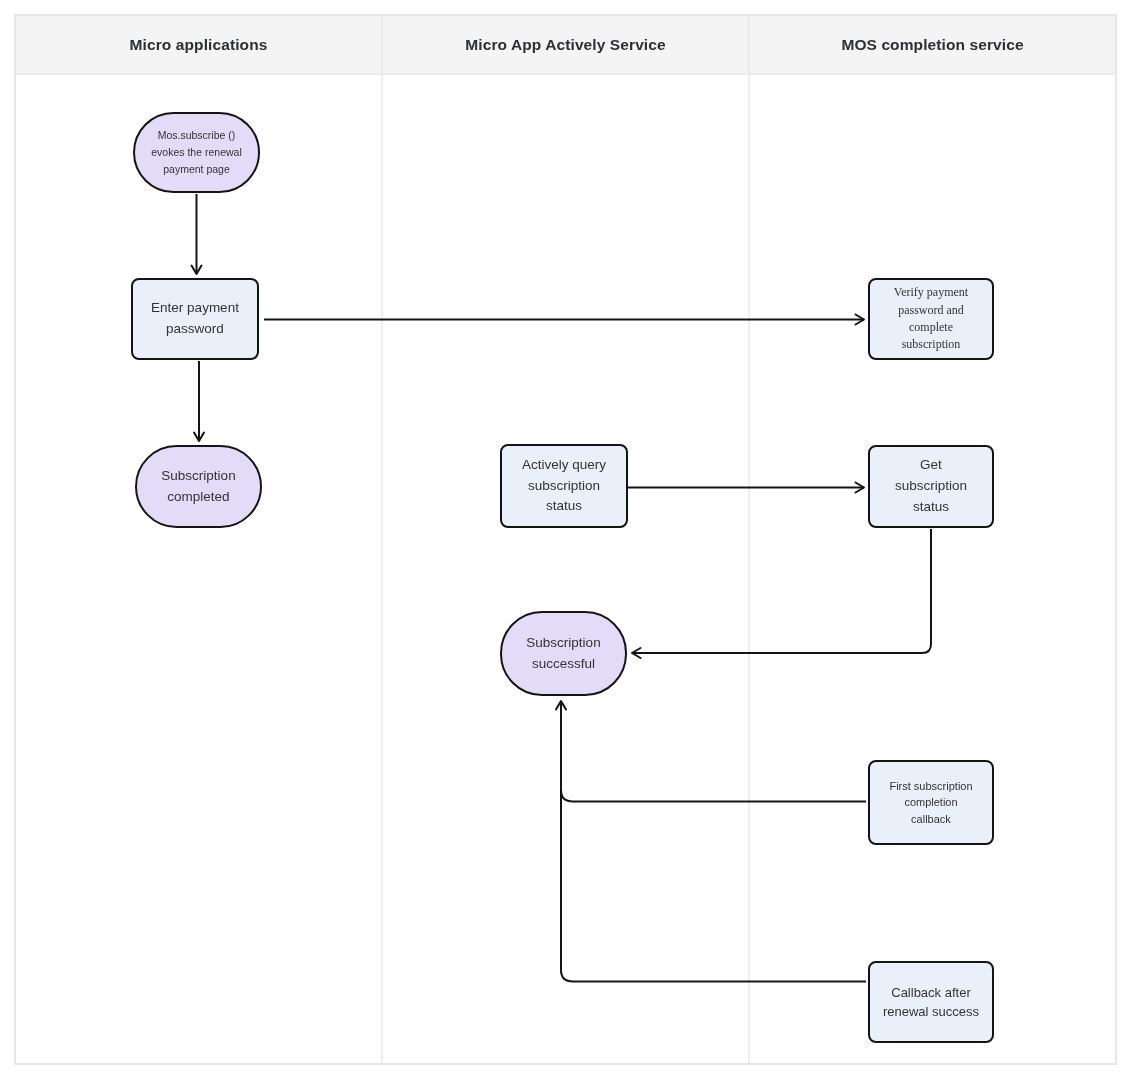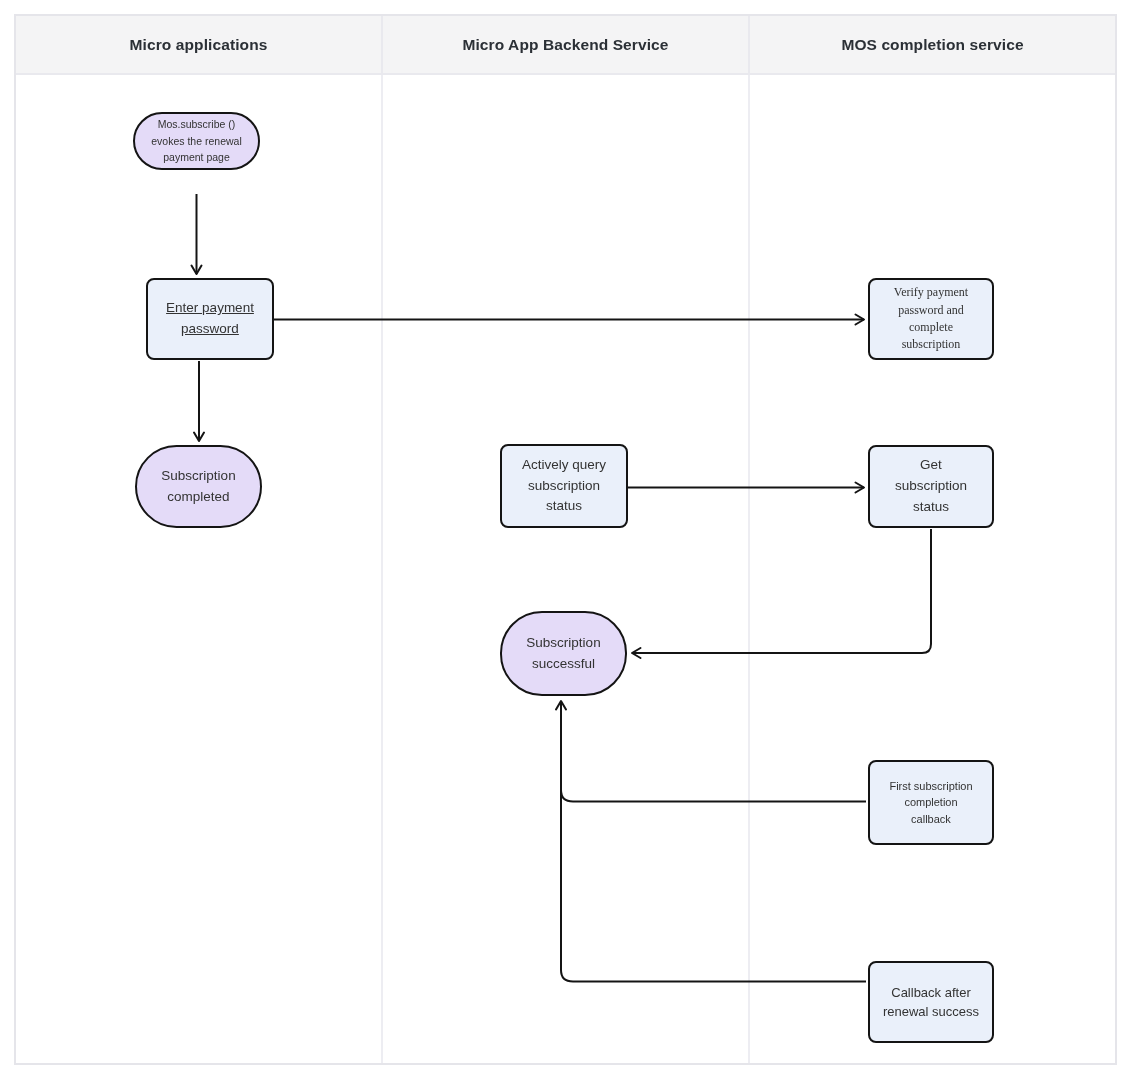--- a/index.html
+++ b/index.html
@@ -106,21 +106,21 @@
 <body>
 
 <div class="canvas">
 
   <div class="swimlanes">
     <div class="lane-header-row">
       <div class="lane-header">
         <span class="lane-title">Micro applications</span>
       </div>
       <div class="lane-header">
-        <span class="lane-title">Micro App Backend Service</span>
+        <span class="lane-title">Micro App Actively Service</span>
       </div>
       <div class="lane-header">
         <span class="lane-title">MOS completion service</span>
       </div>
     </div>
     <div class="lane-body">
       <div class="lane-col"></div>
       <div class="lane-col"></div>
       <div class="lane-col"></div>
     </div>
@@ -134,27 +134,27 @@
     </defs>
     <path class="edge" d="M196.5 194 L196.5 274" marker-end="url(#arrow)"></path>
     <path class="edge" d="M199 361 L199 441" marker-end="url(#arrow)"></path>
     <path class="edge" d="M264 319.5 L864 319.5" marker-end="url(#arrow)"></path>
     <path class="edge" d="M625 487.5 L864 487.5" marker-end="url(#arrow)"></path>
     <path class="edge" d="M931 529 L931 644 Q931 653 922 653 L632 653" marker-end="url(#arrow)"></path>
     <path class="edge" d="M866 801.5 L573 801.5 Q561 801.5 561 790"></path>
     <path class="edge" d="M866 981.5 L573 981.5 Q561 981.5 561 970 L561 701" marker-end="url(#arrow)"></path>
   </svg>
 
-  <div class="node stadium fs-small" style="left:133px; top:112px; width:127px; height:58px;">
+  <div class="node stadium fs-small" style="left:133px; top:112px; width:127px; height:81px;">
     <span>Mos.subscribe ()
 evokes the renewal
 payment page</span>
   </div>
 
-  <div class="node rect fs-base" style="left:146px; top:278px; width:128px; height:82px;text-decoration:underline;">
+  <div class="node rect fs-base" style="left:131px; top:278px; width:128px; height:82px;">
     <span>Enter payment
 password</span>
   </div>
 
   <div class="node stadium fs-base" style="left:135px; top:445px; width:127px; height:83px;">
     <span>Subscription
 completed</span>
   </div>
 
   <div class="node rect fs-mid" style="left:868px; top:278px; width:126px; height:82px;">

